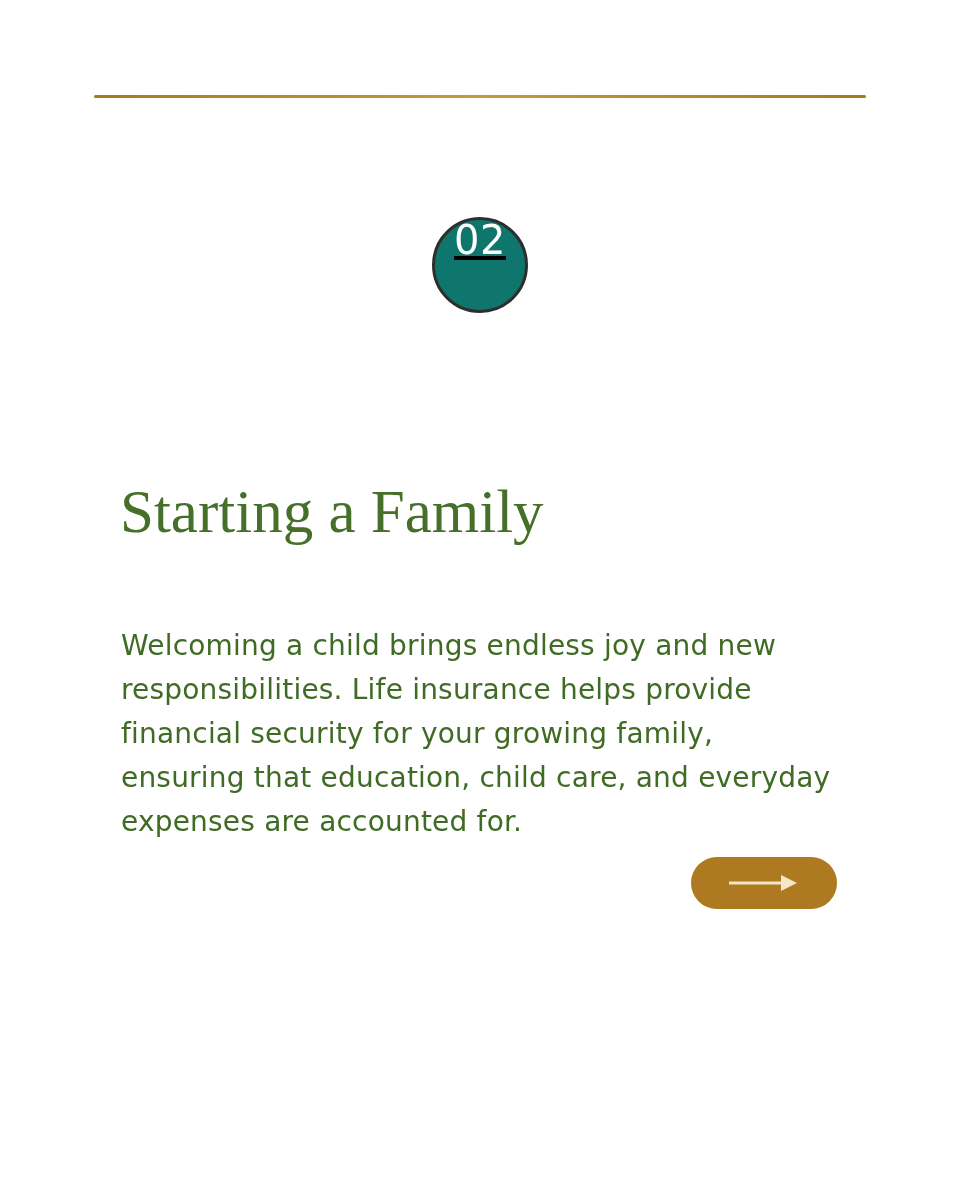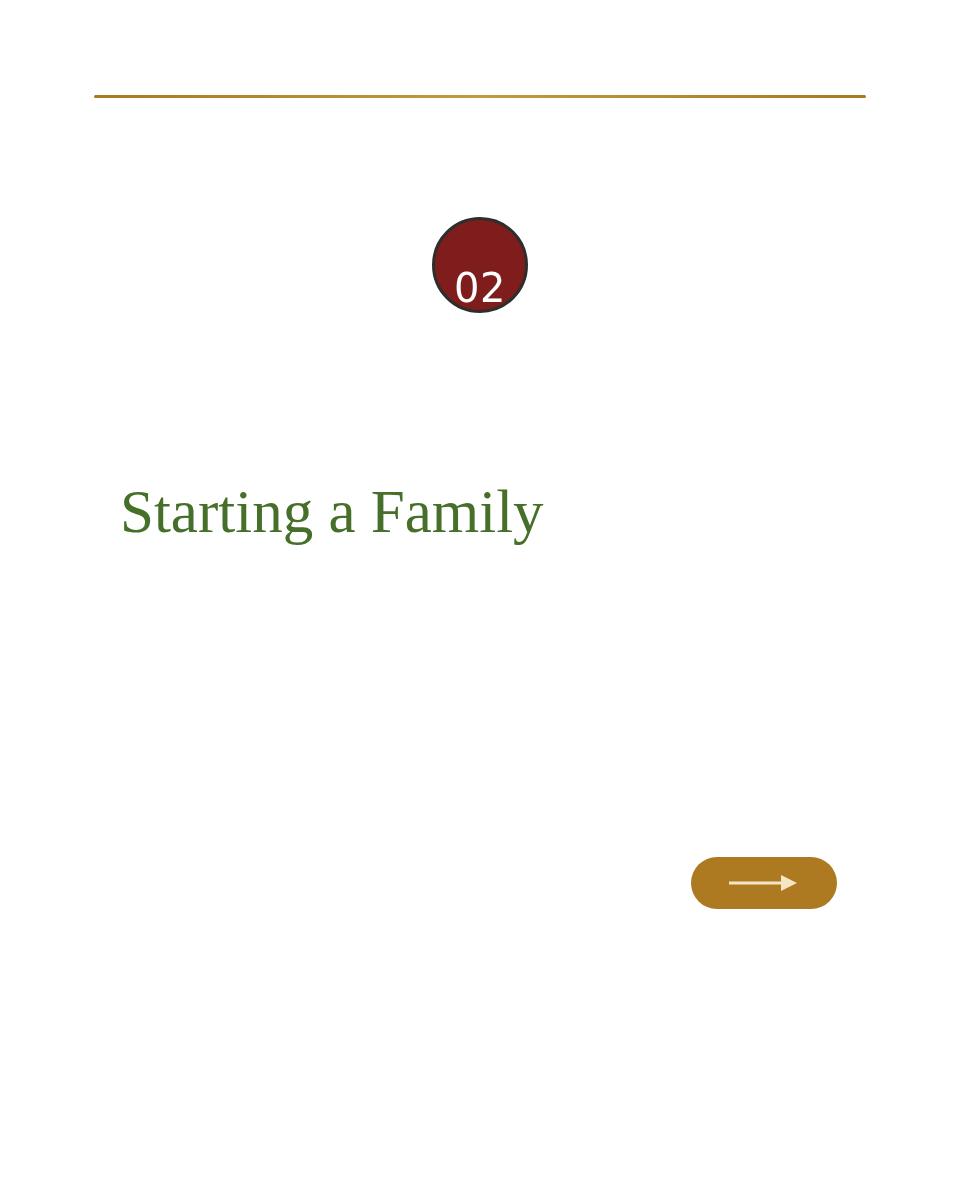--- a/index.html
+++ b/index.html
@@ -34,26 +34,27 @@
   }
 
   
   .badge {
     position: absolute;
     left: 432px;
     top: 217px;
     width: 96px;
     height: 96px;
     border-radius: 50%;
-    background: #7f1d1d;
+    background: #0f766e;
     border: 3px solid #2e2e2c;
     box-sizing: border-box;
     display: flex;
-    align-items: flex-end;
+    align-items: flex-start;
     justify-content: center;
+    text-decoration: underline;
   }
   .badge-number {
     color: #ffffff;
     font-family: "DejaVu Sans", sans-serif;
     font-size: 40px;
     font-weight: 400;
     letter-spacing: 0.5px;
     line-height: 1;
     padding-bottom: 2px;
   }
@@ -123,20 +124,21 @@
 <div class="slide">
 
   <div class="top-rule"></div>
 
   <div class="badge">
     <span class="badge-number">02</span>
   </div>
 
   <h1 class="heading">Starting a Family</h1>
 
+  <p class="body-text">Welcoming a child brings endless joy and new responsibilities. Life insurance helps provide financial security for your growing family, ensuring that education, child care, and everyday expenses are accounted for.</p>
 
   <button class="next-button">
     <span class="btn-label-hidden">Next</span>
     <svg class="arrow-icon" viewBox="0 0 70 22" aria-hidden="true">
       <rect x="0" y="9.5" width="55" height="3" fill="#f5e6c8"></rect>
       <polygon points="52,3 68,11 52,19" fill="#f5e6c8"></polygon>
     </svg>
   </button>
 
 </div>

